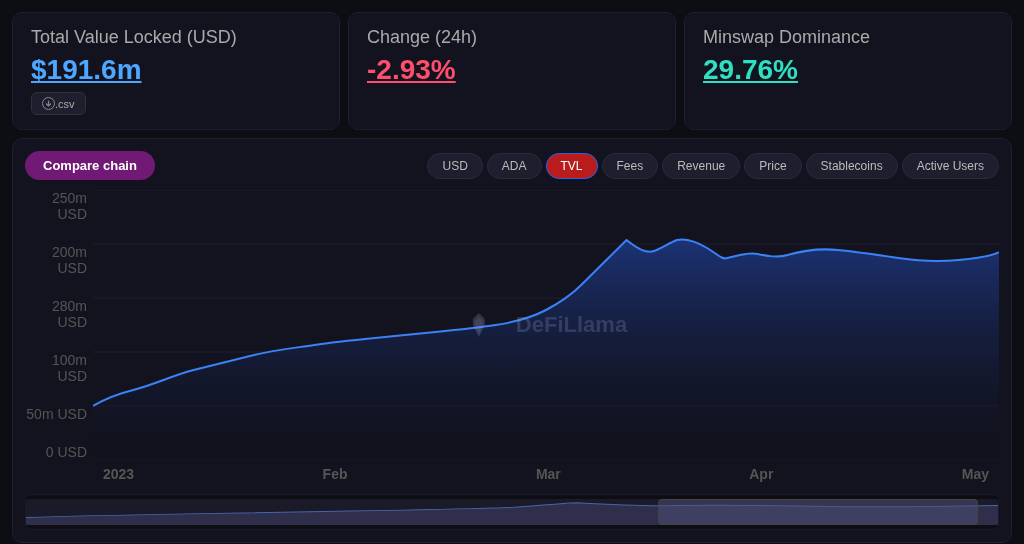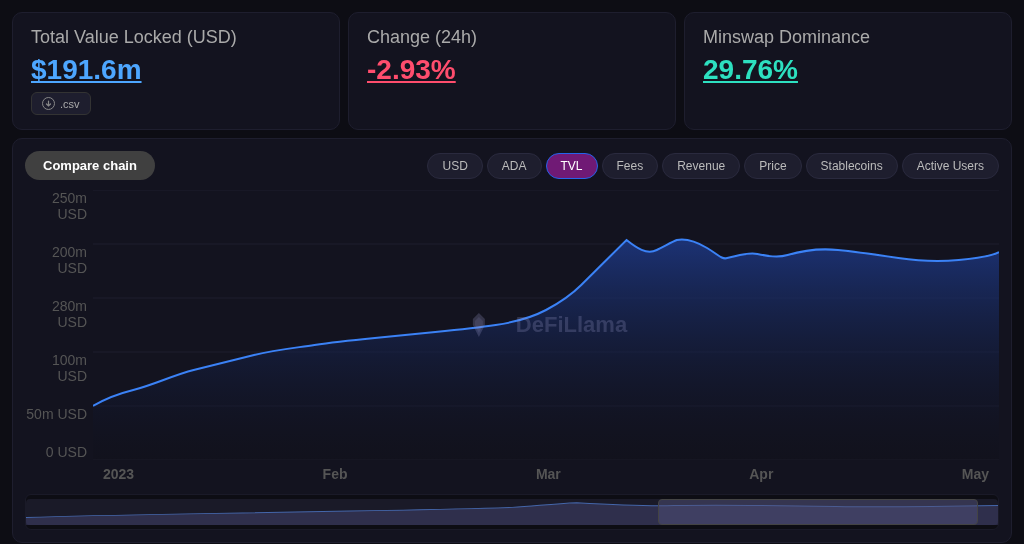--- a/index.html
+++ b/index.html
@@ -38,21 +38,20 @@
       text-decoration: underline;
     }
 
     .value-blue { color: #4da6ff; }
     .value-red { color: #ff4d6d; }
     .value-teal { color: #2de0c0; }
 
     .csv-btn {
       display: inline-flex;
       align-items: center;
-      gap: 5px;
       background: #1e1e2e;
       border: 1px solid #333;
       border-radius: 6px;
       padding: 4px 10px;
       font-size: 11px;
       color: #aaa;
       cursor: pointer;
       margin-top: 6px;
     }
 
@@ -65,21 +64,21 @@
     }
 
     .controls-row {
       display: flex;
       align-items: center;
       gap: 8px;
       margin-bottom: 10px;
     }
 
     .compare-btn {
-      background: #404040;
+      background: #701a75;
       color: #fff;
       border: none;
       border-radius: 20px;
       padding: 7px 18px;
       font-size: 13px;
       font-weight: 600;
       cursor: pointer;
     }
 
     .spacer { flex: 1; }
@@ -93,21 +92,21 @@
       background: #1e1e2e;
       border: 1px solid #2a2a3e;
       border-radius: 20px;
       padding: 5px 14px;
       font-size: 12px;
       color: #bbb;
       cursor: pointer;
     }
 
     .tab.active {
-      background: #701a75;
+      background: #b91c1c;
       color: #fff;
       border-color: #2563eb;
     }
 
     .chart-area {
       position: relative;
       height: 300px;
       width: 100%;
     }
 

